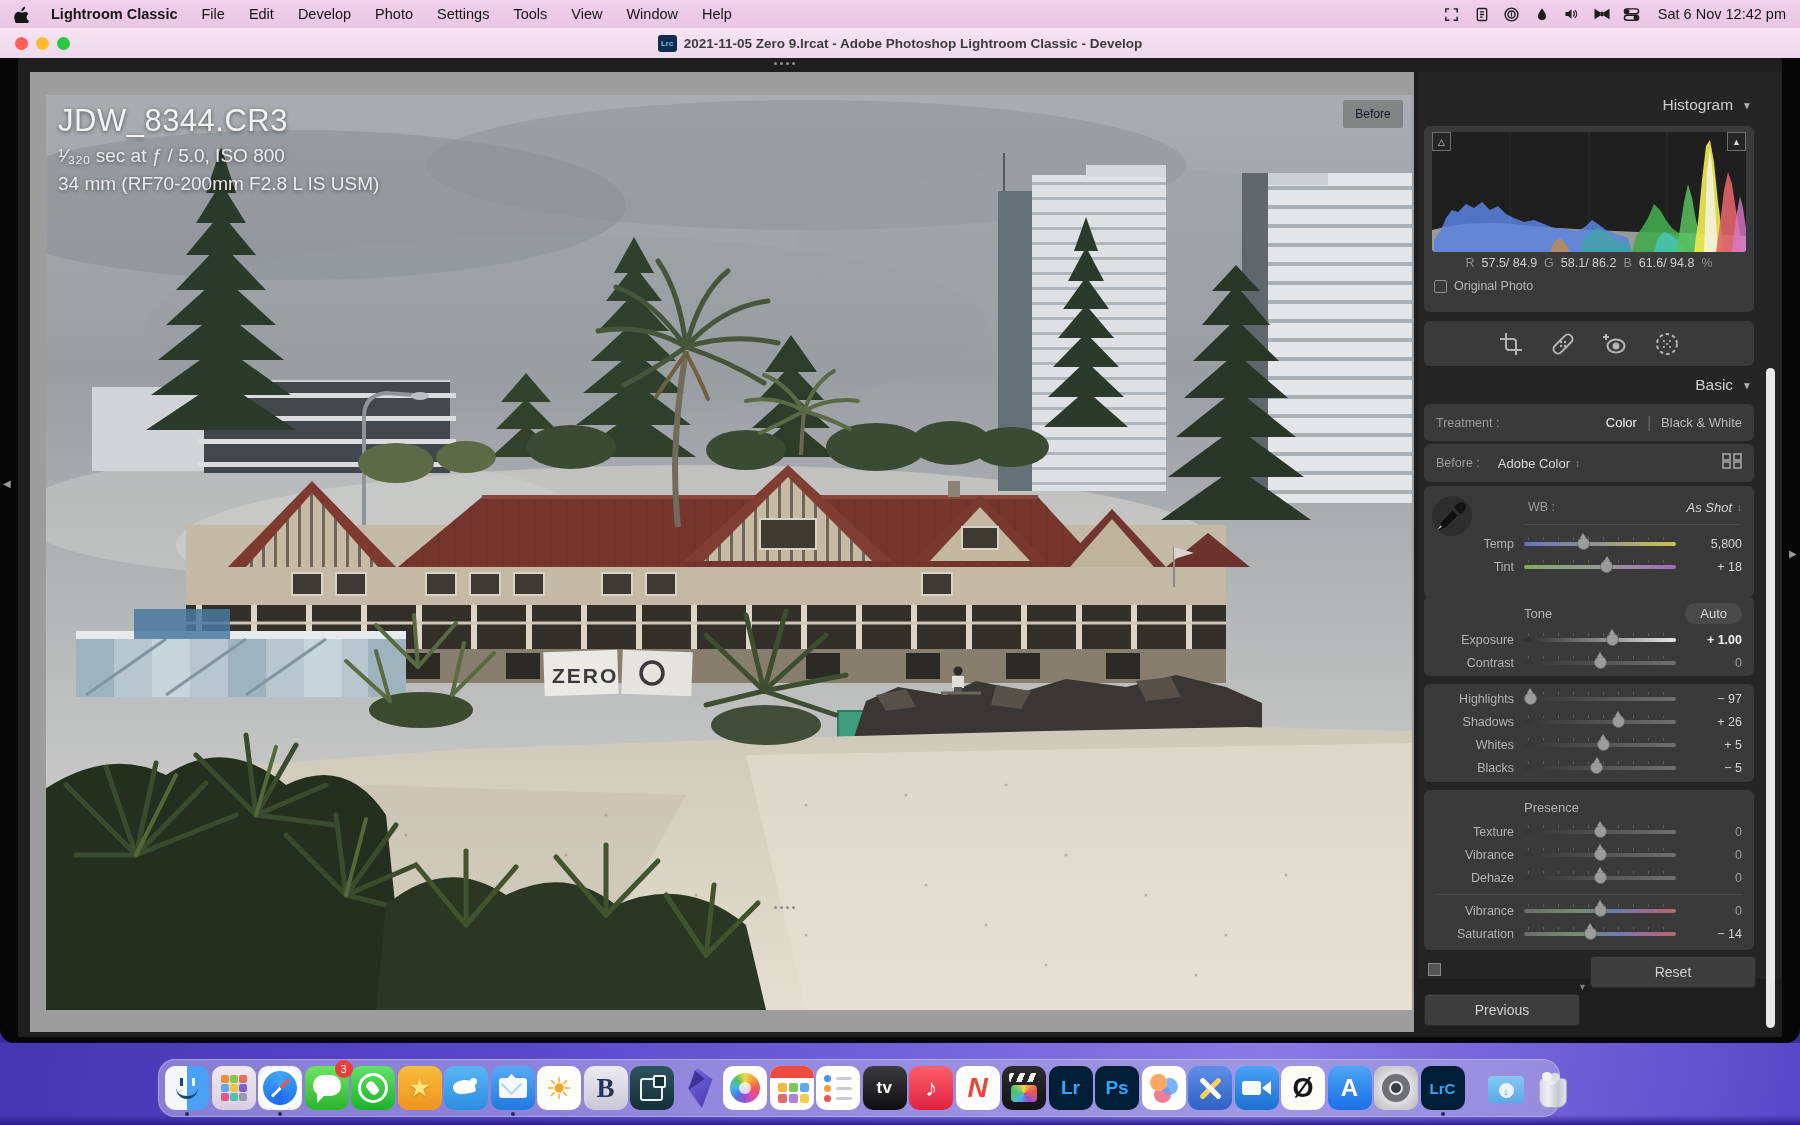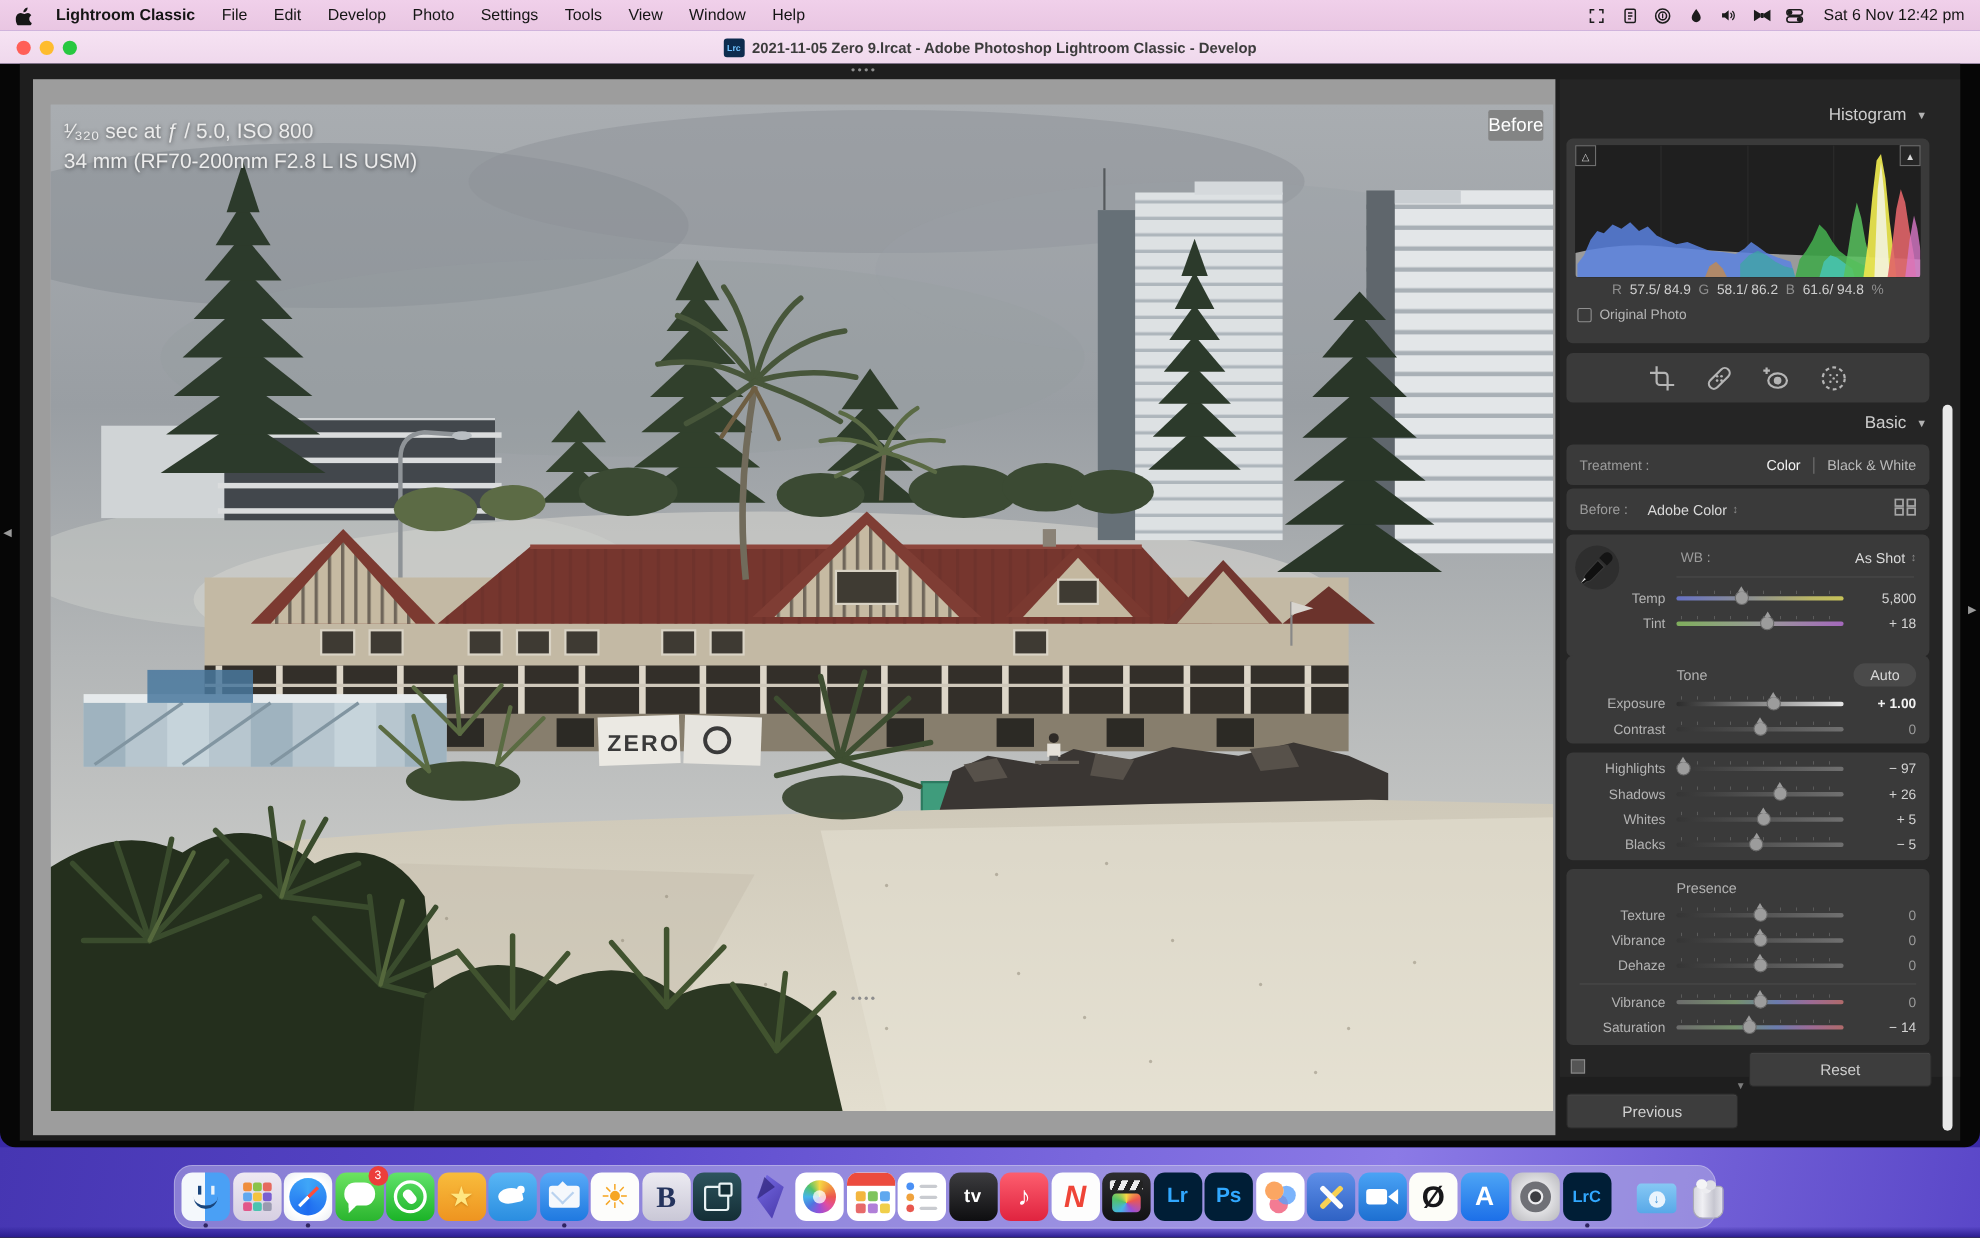--- a/index.html
+++ b/index.html
@@ -29,21 +29,21 @@
   .edge-arrow{position:absolute;color:#9a9a9a;font-size:10px;z-index:5;}
   .grip{position:absolute;display:flex;gap:3px;z-index:5;}
   .grip i{width:3px;height:3px;border-radius:50%;background:#8e8e8e;display:block;}
   
   .canvas{position:absolute;left:30px;top:72px;width:1384px;height:960px;background:#9d9d9d;}
   .photo{position:absolute;left:16px;top:23px;width:1366px;height:915px;overflow:hidden;background:#a7abae;}
   .photo svg{display:block;width:100%;height:100%;}
   .ov-meta{position:absolute;left:12px;top:8px;color:#f3f3f3;text-shadow:0 1px 4px rgba(0,0,0,.55);}
   .ov-file{font-size:31px;letter-spacing:.5px;}
   .ov-line{font-size:19px;margin-top:6px;color:#ececec;}
-  .before-badge{position:absolute;top:5px;right:9px;width:50px;height:28px;background:rgba(128,128,128,.92);color:#ffffff;font-size:17px;display:flex;align-items:center;justify-content:center;border-radius:2px;}
+  .before-badge{position:absolute;top:5px;right:9px;width:60px;height:28px;background:rgba(128,128,128,.92);color:#0f172a;font-size:12px;display:flex;align-items:center;justify-content:center;border-radius:2px;}
   
   .rpanel{position:absolute;left:1418px;top:72px;width:364px;height:907px;background:#252525;}
   .pbox{position:absolute;left:6px;width:330px;background:#3a3a3a;border-radius:6px;}
   .phead{position:absolute;left:6px;width:330px;display:flex;align-items:center;justify-content:flex-end;color:#cdcdcd;font-size:15.5px;gap:9px;padding-right:2px;box-sizing:border-box;}
   .phead .tri{font-size:10px;color:#b2b2b2;}
   .hist-wrap{position:absolute;left:8px;top:6px;width:314px;height:120px;background:#1e1e1e;border-radius:3px;overflow:hidden;}
   .clip-btn{position:absolute;top:6px;width:17px;height:17px;border:1px solid #6e6e6e;background:#262626;display:flex;align-items:center;justify-content:center;font-size:9px;color:#d9d9d9;z-index:3;}
   .clip-l{left:8px;} .clip-r{right:8px;}
   .rgb-row{position:absolute;left:0;top:130px;width:100%;display:flex;justify-content:center;gap:7px;font-size:12.5px;color:#cfcfcf;}
   .rgb-row .dim{color:#8f8f8f;}
@@ -596,20 +596,21 @@
             <line x1="420" y1="830" x2="470" y2="772"></line>
           <line x1="560" y1="820" x2="510" y2="762"></line>
             <line x1="560" y1="820" x2="560" y2="750"></line>
             <line x1="560" y1="820" x2="612" y2="766"></line>
           <line x1="660" y1="860" x2="620" y2="800"></line>
             <line x1="660" y1="860" x2="668" y2="790"></line>
             <line x1="660" y1="860" x2="712" y2="808"></line>
         </g>
       </svg>
       <div class="ov-meta">
+        <div class="ov-file">JDW_8344.CR3</div>
         <div class="ov-line">¹⁄₃₂₀ sec at ƒ / 5.0, ISO 800</div>
         <div class="ov-line">34 mm (RF70-200mm F2.8 L IS USM)</div>
       </div>
       <div class="before-badge">Before</div>
     </div>
   </div>
 
   <div class="rpanel">
     <div class="phead" style="top:24px;">
       <span>Histogram</span>
@@ -725,21 +726,21 @@
       <div style="position:absolute;left:6px;top:8px;width:44px;height:44px;">
         <svg width="44" height="44" viewBox="0 0 44 44">
             <circle cx="22" cy="22" r="20" fill="#2e2e2e"></circle>
             <path d="M31 8c2.5 0 5 2.5 5 5 0 1.8-1.2 3.2-2.4 4.4l-2.8 2.8-7-7 2.8-2.8C27.8 9.2 29.2 8 31 8z" fill="#141414"></path>
             <path d="M22.5 15.5l6 6-11.5 11.5c-1.2 1.2-2.9 1.9-4.6 1.9l-3.3 2.4-1.9-1.9 2.4-3.3c0-1.7.7-3.4 1.9-4.6z" fill="#101010" stroke="#3a3a3a" stroke-width="1"></path>
             <path d="M10.5 31.5l-3.2 4.4 4.4-3.2z" fill="#e8e8e8"></path>
           </svg>
       </div>
       <div class="row-line" style="position:absolute;left:58px;top:10px;right:12px;height:22px;">
         <span class="lbl-dim" style="margin-left:46px;">WB :</span>
-        <span style="margin-left:auto;color:#d9d9d9;font-size:13px;">As Shot</span>
+        <span style="margin-left:auto;color:#d9d9d9;font-size:13px;font-style:italic;">As Shot</span>
         <span class="updn">↕</span>
       </div>
       <div style="position:absolute;left:100px;top:38px;right:14px;border-bottom:1px solid #4a4a4a;"></div>
       <div id="wb-sliders" style="position:absolute;left:0;top:46px;width:100%;">
           <div class="srow">
             <span class="s-label">Temp</span>
             <div class="s-track grad-temp">
               <span class="s-thumb" style="left: calc(39% - 6.5px);"></span>
             </div>
             <span class="s-value">5,800</span>

